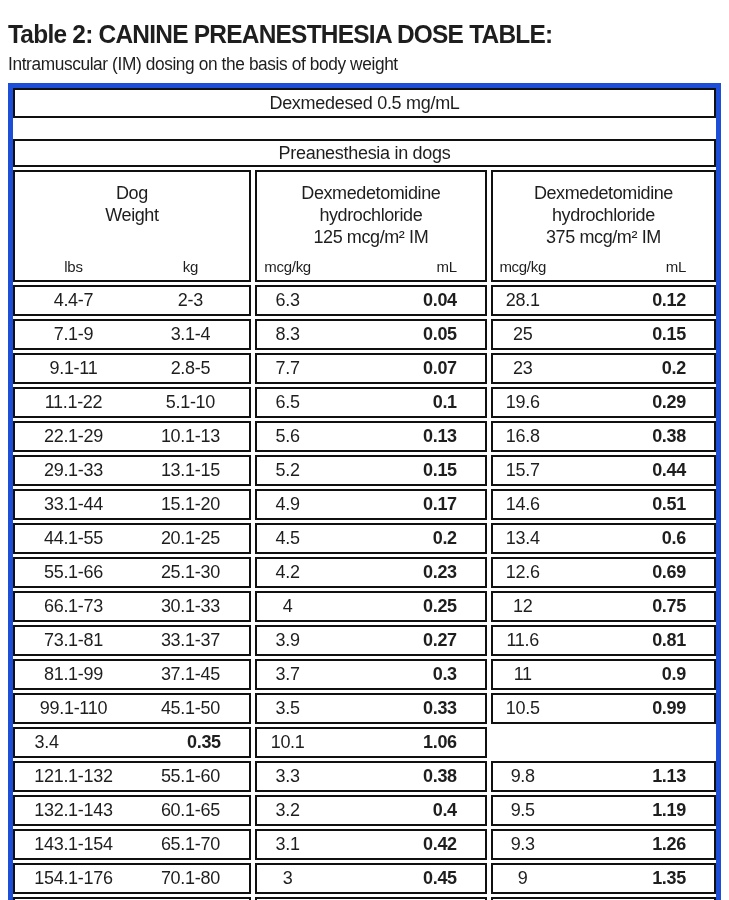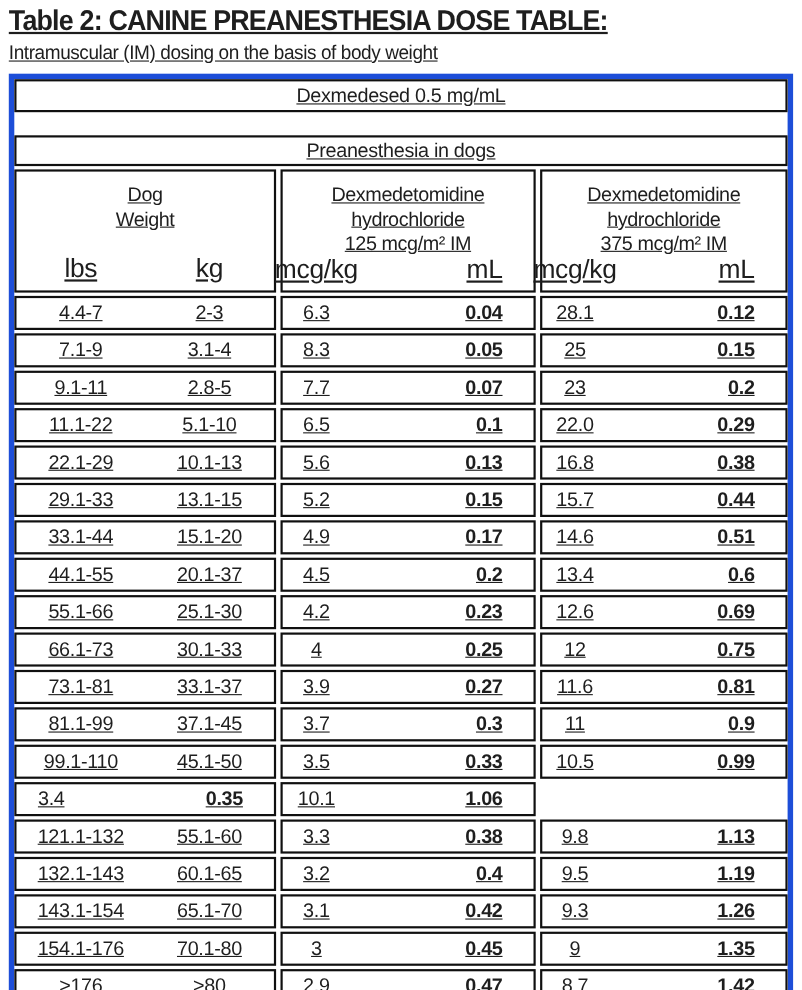--- a/index.html
+++ b/index.html
@@ -9,22 +9,21 @@
     width: 729px;
     height: 900px;
     overflow: hidden;
     font-family: "Liberation Sans", sans-serif;
     color: #1e1e1e;
   }
   .page {
     box-sizing: border-box;
     width: 729px;
     height: 816px;
-    padding: 1px 8px 0 8px;
-    text-decoration: underline;
+    padding: 17px 8px 0 8px;
   }
   .title {
     font-size: 26px;
     font-weight: bold;
     letter-spacing: -0.8px;
     white-space: nowrap;
     transform: scaleX(0.94);
     transform-origin: left center;
     margin: 2px 0 4px 0;
     line-height: 30px;
@@ -74,21 +73,21 @@
     text-align: center;
     white-space: pre-line;
     font-size: 18px;
     line-height: 22px;
     letter-spacing: -0.4px;
   }
   .sub-row {
     margin-top: auto;
     display: grid;
     padding-bottom: 5px;
-    font-size: 24px;
+    font-size: 15px;
     letter-spacing: -0.3px;
   }
   .pair-even { grid-template-columns: 1fr 1fr; }
   .pair-even > span { justify-self: center; }
   .pair-dose { grid-template-columns: 27% 73%; }
   .pair-dose > span:first-child { justify-self: center; }
   .pair-dose > span:last-child { justify-self: end; margin-right: 28px; }
   .data-cell {
     height: 31px;
     display: grid;
@@ -189,21 +188,21 @@
   <div class="grid-3">
     <div class="cell data-cell pair-even">
       <span>11.1-22</span>
       <span>5.1-10</span>
     </div>
     <div class="cell data-cell pair-dose">
       <span>6.5</span>
       <span class="bold">0.1</span>
     </div>
     <div class="cell data-cell pair-dose">
-      <span>22.0</span>
+      <span>19.6</span>
       <span class="bold">0.29</span>
     </div>
   </div>
 
   <div class="grid-3">
     <div class="cell data-cell pair-even">
       <span>22.1-29</span>
       <span>10.1-13</span>
     </div>
     <div class="cell data-cell pair-dose">
@@ -242,21 +241,21 @@
     </div>
     <div class="cell data-cell pair-dose">
       <span>14.6</span>
       <span class="bold">0.51</span>
     </div>
   </div>
 
   <div class="grid-3">
     <div class="cell data-cell pair-even">
       <span>44.1-55</span>
-      <span>20.1-37</span>
+      <span>20.1-25</span>
     </div>
     <div class="cell data-cell pair-dose">
       <span>4.5</span>
       <span class="bold">0.2</span>
     </div>
     <div class="cell data-cell pair-dose">
       <span>13.4</span>
       <span class="bold">0.6</span>
     </div>
   </div>

